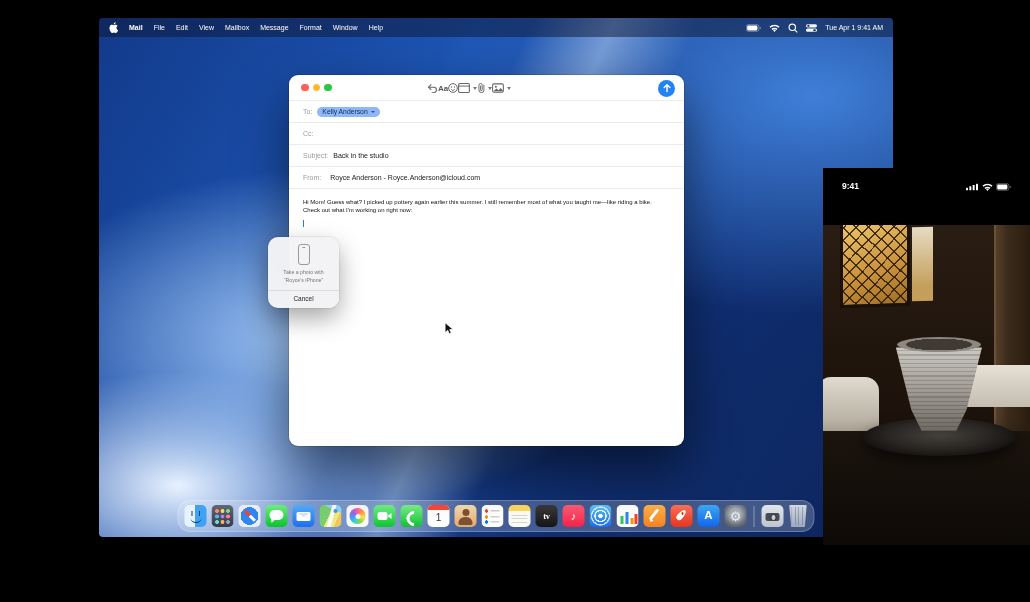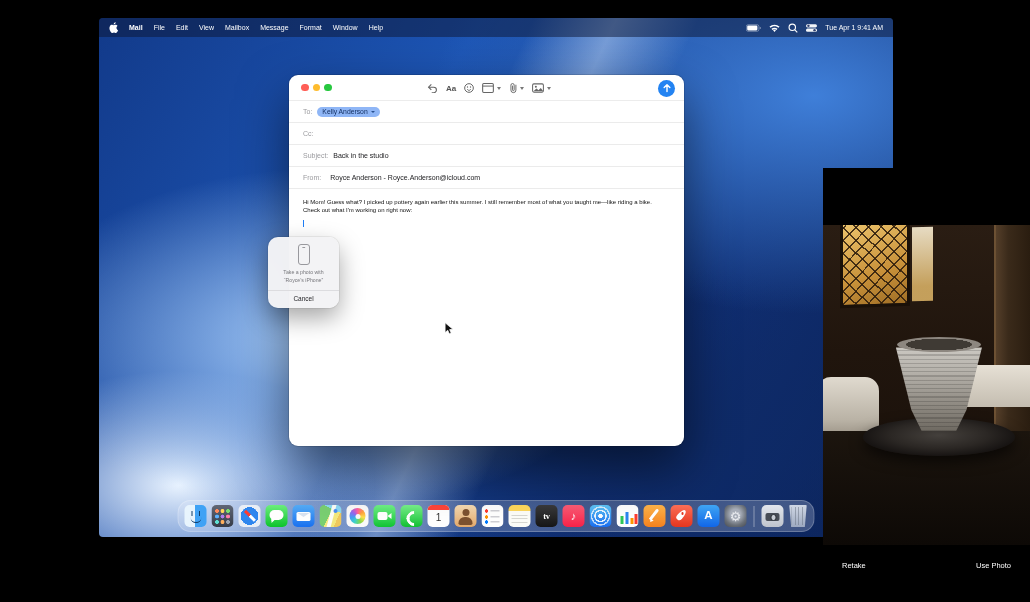--- a/index.html
+++ b/index.html
@@ -30,21 +30,21 @@
 
   
   .mail-window { position:absolute; left:190px; top:57px; width:395px; height:371px;
     background:#fff; border-radius:9px; z-index:5;
     box-shadow:0 0 0 1px rgba(0,0,0,.12), 0 22px 50px rgba(0,0,0,.5); }
   .titlebar { position:relative; height:26px; display:flex; align-items:center;
     padding:0 12px; border-bottom:1px solid #ececec; }
   .tl { width:7.5px; height:7.5px; border-radius:50%; margin-right:4px; }
   .tl.red{background:#ff5f57}.tl.yellow{background:#febc2e}.tl.green{background:#28c840}
   .toolbar { position:absolute; left:138px; top:0; height:26px; display:flex;
-    align-items:center; gap:8px; }
+    align-items:center; }
   .tbtn { display:inline-flex; align-items:center; color:#555; font-size:8px; font-weight:600; }
   .chev { width:0; height:0; border-left:2.5px solid transparent;
     border-right:2.5px solid transparent; border-top:3px solid #777; margin-left:2.5px; }
   .send { position:absolute; right:9px; top:4.5px; width:17px; height:17px;
     border-radius:50%; background:#2383f2; display:flex; align-items:center; justify-content:center; }
 
   .frow { height:22px; display:flex; align-items:center; gap:5px; padding:0 14px;
     border-bottom:1px solid #ebebeb; font-size:7px; }
   .flabel { color:#9b9b9f; }
   .fvalue { color:#1b1b1e; }
@@ -429,30 +429,51 @@
     <div class="di di-settings">
         <span class="dg dg-gear">⚙</span>
       </div>
     <div class="dsep"></div>
     <div class="di di-camera"></div>
     <div class="di di-trash"></div>
   </div>
 </div>
 
 <div class="iphone">
+  <div class="ip-status">
+    <span class="ip-time">9:41</span>
+    <span class="ip-icons">
+      <span>
+        <svg width="12" height="8" viewBox="0 0 18 12" fill="#fff">
+            <rect x="0" y="7" width="3" height="4" rx="0.8"></rect>
+            <rect x="5" y="5" width="3" height="6" rx="0.8"></rect>
+            <rect x="10" y="3" width="3" height="8" rx="0.8"></rect>
+            <rect x="15" y="1" width="3" height="10" rx="0.8"></rect>
+          </svg>
+      </span>
+      <span>
+        <svg width="11" height="8" viewBox="0 0 16 12" fill="#fff">
+            <path d="M8 12l-2.2-2.7c.6-.5 1.4-.8 2.2-.8s1.6.3 2.2.8L8 12zM8 5.5c1.7 0 3.3.6 4.5 1.7l-1.4 1.7C10.3 8.2 9.2 7.8 8 7.8s-2.3.4-3.1 1.1L3.5 7.2C4.7 6.1 6.3 5.5 8 5.5zM8 1c2.9 0 5.5 1.1 7.5 2.9l-1.4 1.7C12.5 4.1 10.4 3.2 8 3.2S3.5 4.1 1.9 5.6L.5 3.9C2.5 2.1 5.1 1 8 1z"></path>
+          </svg>
+      </span>
+      <span>
+        <svg width="15" height="8" viewBox="0 0 25 12">
+            <rect x="0.5" y="0.5" width="21" height="11" rx="3" fill="none" stroke="rgba(255,255,255,.55)"></rect>
+            <rect x="2" y="2" width="17" height="8" rx="1.8" fill="#fff"></rect>
+            <path d="M23 4v4c1-.3 1.6-1 1.6-2S24 4.3 23 4z" fill="rgba(255,255,255,.55)"></path>
+          </svg>
+      </span>
+    </span>
+  </div>
 
   <div class="ip-photo">
     <div class="ph-window"></div>
     <div class="ph-glow"></div>
     <div class="ph-door"></div>
     <div class="ph-table-l"></div>
     <div class="ph-table-r"></div>
     <div class="ph-floor"></div>
     <div class="ph-wheel"></div>
     <div class="ph-pot"></div>
     <div class="ph-rim"></div>
   </div>
 
-  <div class="ip-actions">
-    <span class="retake">Retake</span>
-    <span class="usephoto">Use Photo</span>
-  </div>
 </div>
 
 </body></html>

